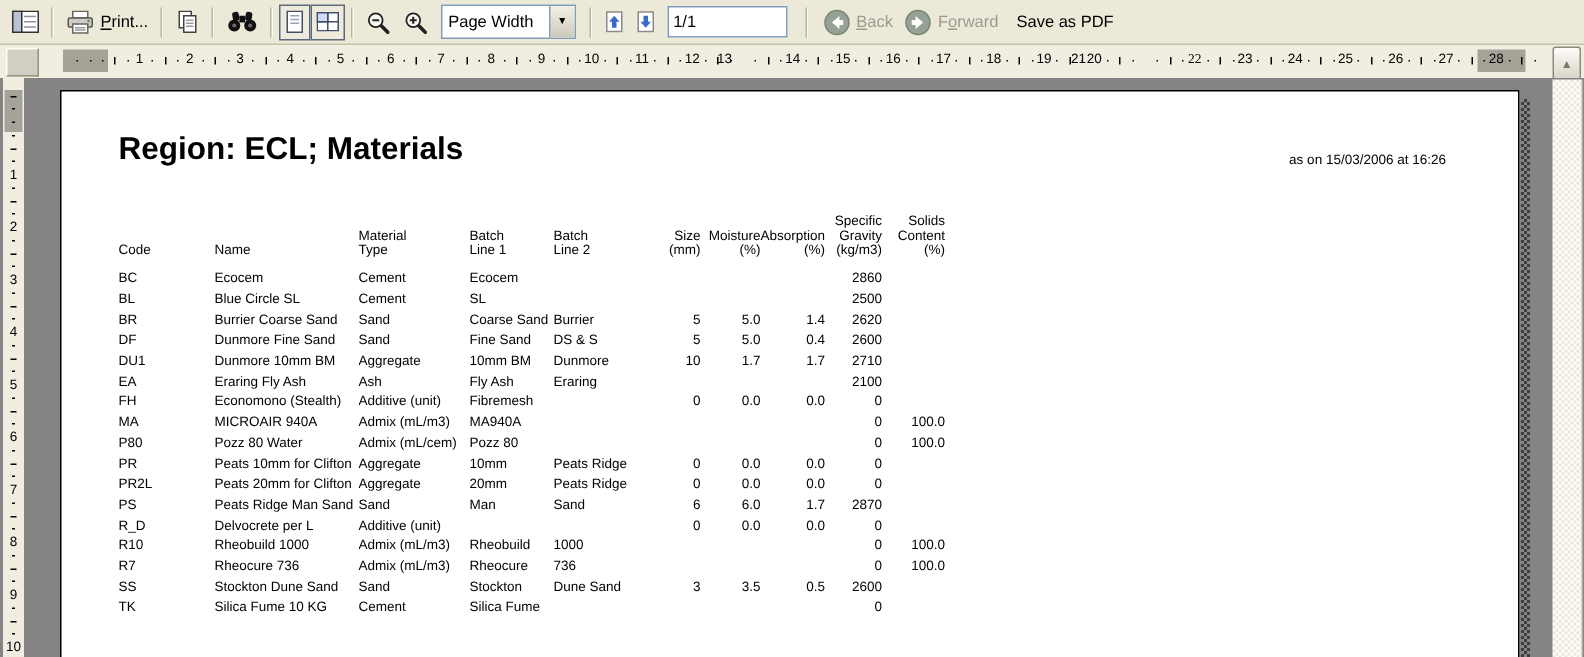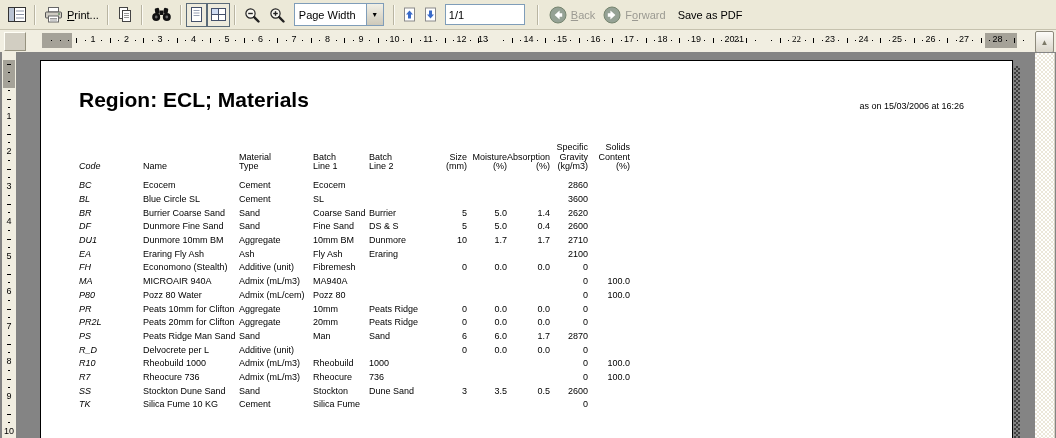--- a/index.html
+++ b/index.html
@@ -54,21 +54,21 @@
      background:conic-gradient(#ffffff 25%,#ebe7d9 0 50%,#ffffff 0 75%,#ebe7d9 0) 0 0/4px 4px;
      border-right:1px solid #d6d2c4;}
 
   
   .doc-title{position:absolute;left:38px;top:27px;font-size:21px;font-weight:bold;color:#000;letter-spacing:0px;}
   .doc-stamp{position:absolute;right:48px;top:40px;font-size:9px;color:#000;}
 
   table.mat{position:absolute;left:38px;top:82px;border-collapse:collapse;table-layout:fixed;font-size:9px;color:#000;}
   table.mat th{font-weight:normal;vertical-align:bottom;line-height:9.5px;padding:0 0 7px 0;white-space:pre-line;}
   table.mat td{height:13.7px;padding:0;white-space:nowrap;overflow:hidden;}
-  .c0{width:64px;text-align:left;font-style:italic;}
+  .c0{width:64px;text-align:left;}
   .c1{width:96px;text-align:left;}
   .c2{width:74px;text-align:left;}
   .c3{width:56px;text-align:left;}
   .c4{width:58px;text-align:left;}
   .c5{width:40px;text-align:right;}
   .c6{width:40px;text-align:right;}
   .c7{width:42px;text-align:right;}
   .c8{width:38px;text-align:right;}
   .c9{width:42px;text-align:right;}
 </style>
@@ -282,21 +282,21 @@
         <i class="rtick tall" style="left: 639.25px;"></i>
         <i class="rtick" style="left: 647.625px;"></i>
         <span class="rnum" style="left: 649px;">19</span>
         <i class="rtick" style="left: 664.375px;"></i>
         <i class="rtick tall" style="left: 672.75px;"></i>
         <i class="rtick" style="left: 681.125px;"></i>
         <span class="rnum" style="left: 682.5px;">20</span>
         <i class="rtick" style="left: 697.875px;"></i>
         <i class="rtick tall" style="left: 706.25px;"></i>
         <i class="rtick" style="left: 714.625px;"></i>
-        <span class="rnum" style="left: 672px; margin-left: 20px;">21</span>
+        <span class="rnum" style="left: 672px;">21</span>
         <i class="rtick" style="left: 731.375px;"></i>
         <i class="rtick tall" style="left: 739.75px;"></i>
         <i class="rtick" style="left: 748.125px;"></i>
         <span class="rnum" style="left: 749.5px; font-family: Liberation Serif, serif;">22</span>
         <i class="rtick" style="left: 764.875px;"></i>
         <i class="rtick tall" style="left: 773.25px;"></i>
         <i class="rtick" style="left: 781.625px;"></i>
         <span class="rnum" style="left: 783px;">23</span>
         <i class="rtick" style="left: 798.375px;"></i>
         <i class="rtick tall" style="left: 806.75px;"></i>
@@ -417,21 +417,21 @@
             </tr>
             <tr>
               <td class="c0">BL</td>
               <td class="c1">Blue Circle SL</td>
               <td class="c2">Cement</td>
               <td class="c3">SL</td>
               <td class="c4"></td>
               <td class="c5"></td>
               <td class="c6"></td>
               <td class="c7"></td>
-              <td class="c8">3600</td>
+              <td class="c8">2500</td>
               <td class="c9"></td>
             </tr>
             <tr>
               <td class="c0">BR</td>
               <td class="c1">Burrier Coarse Sand</td>
               <td class="c2">Sand</td>
               <td class="c3">Coarse Sand</td>
               <td class="c4">Burrier</td>
               <td class="c5">5</td>
               <td class="c6">5.0</td>

